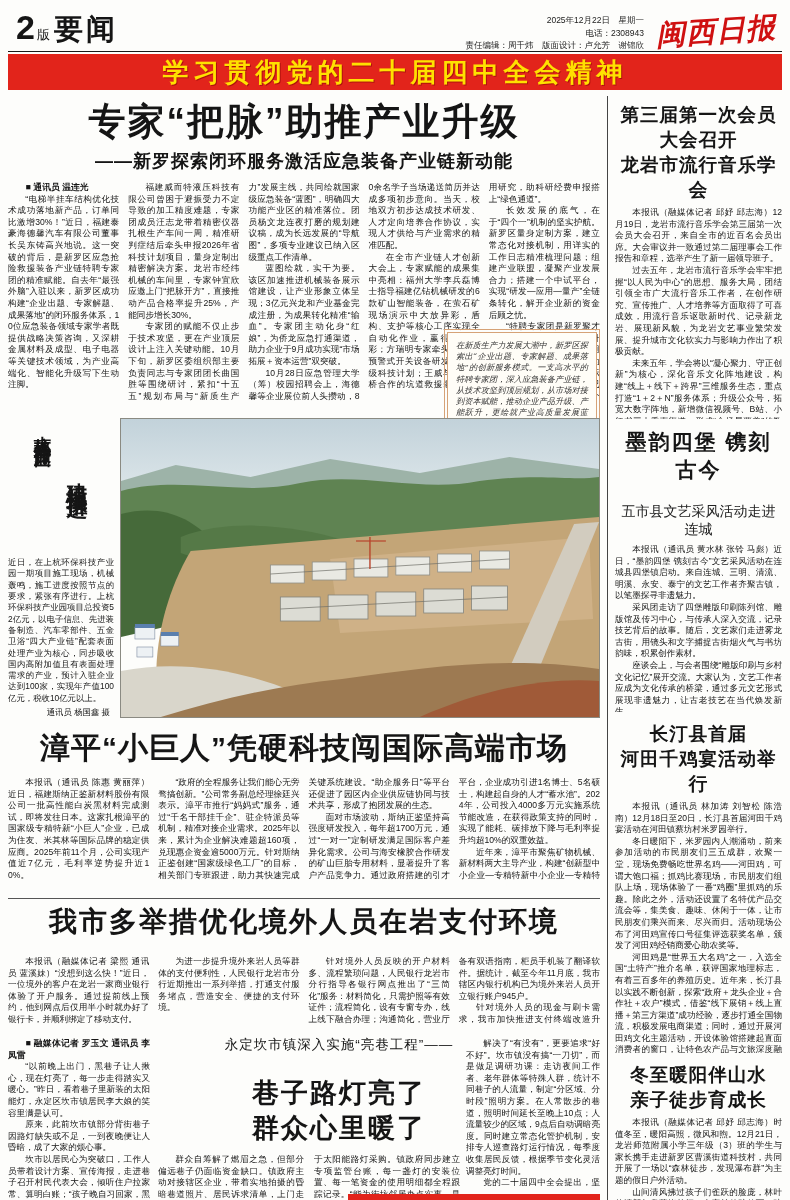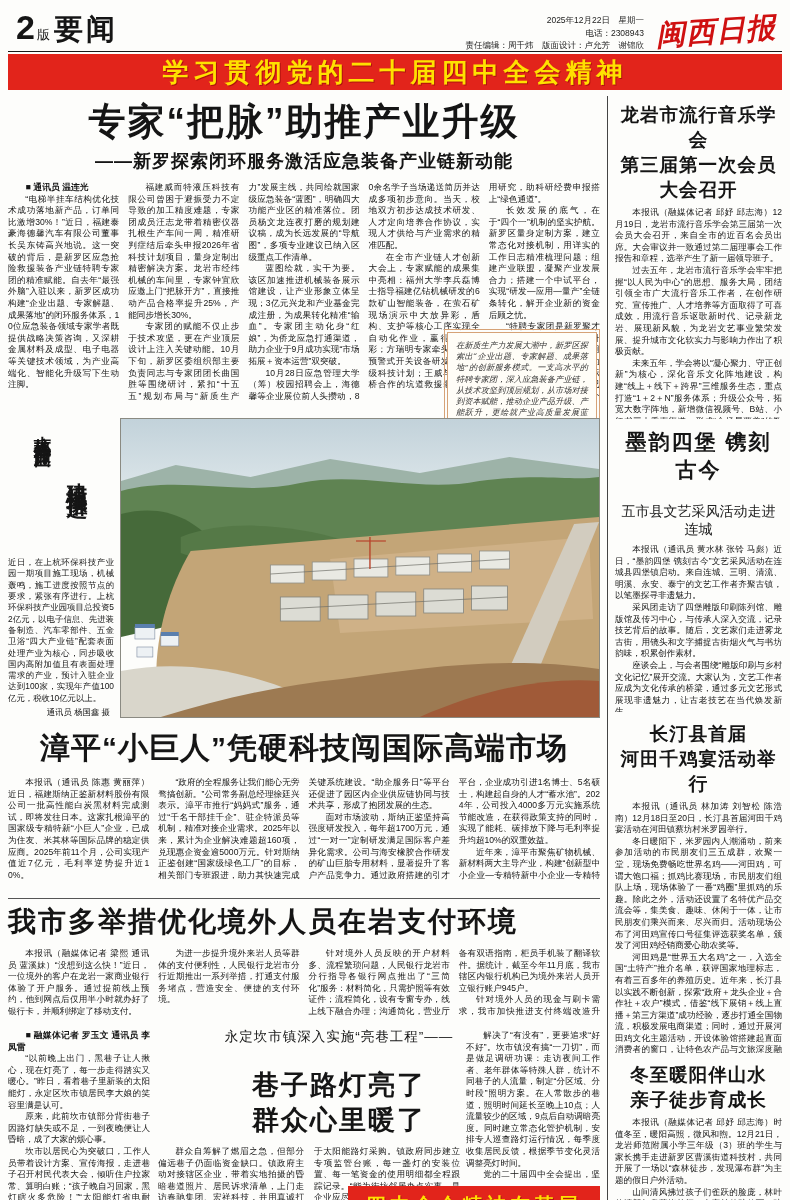--- a/index.html
+++ b/index.html
@@ -61,21 +61,21 @@
   .vt-main{font-size:21px;padding-top:44px;letter-spacing:3px}
   .caption{font-size:8.4px;line-height:11.3px;text-align:justify;word-break:break-all;margin:6px 0 0}
   .credit{font-size:8.4px;text-align:right;margin:3px 4px 0 0}
   .photo{flex:1;position:relative;border:1px solid #8a8a82;overflow:hidden}
   .photo svg{display:block;width:100%;height:100%}
 
   
   .zp-head{font-size:30px;font-weight:900;text-align:center;letter-spacing:1px;margin:10px 0 8px}
   .cols4{column-count:4;column-gap:9px;height:112px}
   .h-rule{border-top:1px solid #555;margin:9px 0 2px}
-  .pay-head{font-size:28px;font-weight:900;letter-spacing:2px;margin:4px 0 7px}
+  .pay-head{font-size:28px;font-weight:900;text-align:center;letter-spacing:2px;margin:4px 0 15px}
   .cols4s{column-count:4;column-gap:9px;height:70px}
 
   
   .bottom-art{position:relative;height:204px;margin-top:10px}
   .b-col1{position:absolute;left:0;top:2px;width:142px;height:200px}
   .b-head{position:absolute;left:198px;top:0;width:266px;text-align:center}
   .b-kicker{font-size:13.5px;letter-spacing:1px}
   .b-title{font-size:27px;font-weight:900;line-height:35px;margin-top:22px;letter-spacing:2px}
   .b-mid{position:absolute;left:150px;top:118px;width:302px;height:86px;column-count:2;column-gap:10px}
   .b-col4{position:absolute;left:458px;top:2px;width:134px;height:148px}
@@ -253,22 +253,22 @@
       </article>
 
     </div>
 
     <div class="v-divider"></div>
 
     <div class="right-col">
 
       <article class="r-art">
         <div class="r-head">
+          <div>第三届第一次会员大会召开</div>
           <div>龙岩市流行音乐学会</div>
-          <div>第三届第一次会员大会召开</div>
         </div>
         <div class="btxt rb">
           <p class="art">本报讯（融媒体记者 邱妤 邱志海）12月19日，龙岩市流行音乐学会第三届第一次会员大会召开，来自全市的近百名会员出席。大会审议并一致通过第二届理事会工作报告和章程，选举产生了新一届领导班子。</p>
           <p class="art">过去五年，龙岩市流行音乐学会牢牢把握“以人民为中心”的思想、服务大局，团结引领全市广大流行音乐工作者，在创作研究、宣传推广、人才培养等方面取得了可喜成效，用流行音乐讴歌新时代、记录新龙岩、展现新风貌，为龙岩文艺事业繁荣发展、提升城市文化软实力与影响力作出了积极贡献。</p>
           <p class="art">未来五年，学会将以“凝心聚力、守正创新”为核心，深化音乐文化阵地建设，构建“线上＋线下＋跨界”三维服务生态，重点打造“1＋2＋N”服务体系；升级公众号，拓宽大数字阵地，新增微信视频号、B站、小红书三大垂直渠道，形成“全场景覆盖”的数字矩阵；打造“青年音乐人孵化计划”，构建“选拔—培育—展示—推广”的全链条成长体系，为助推龙岩文化强市建设注入新活力。</p>
         </div>
       </article>
 
       <article class="r-art">
         <div class="r-head-big">墨韵四堡 镌刻古今</div>

